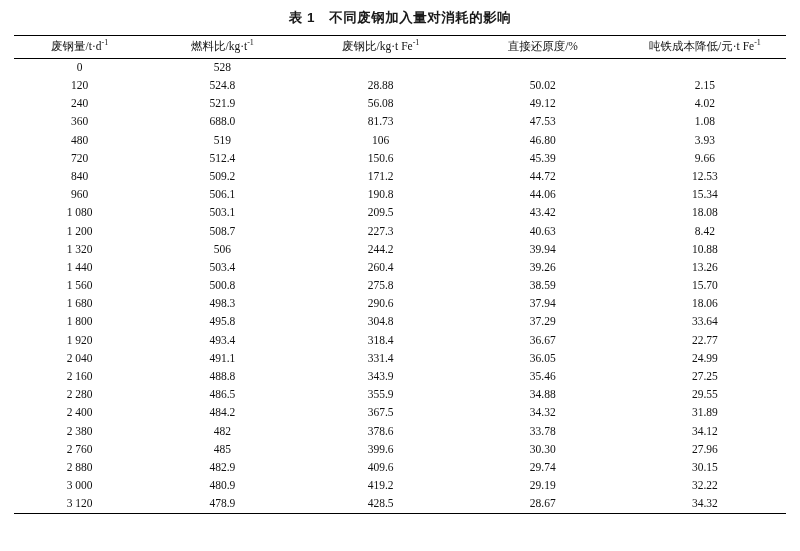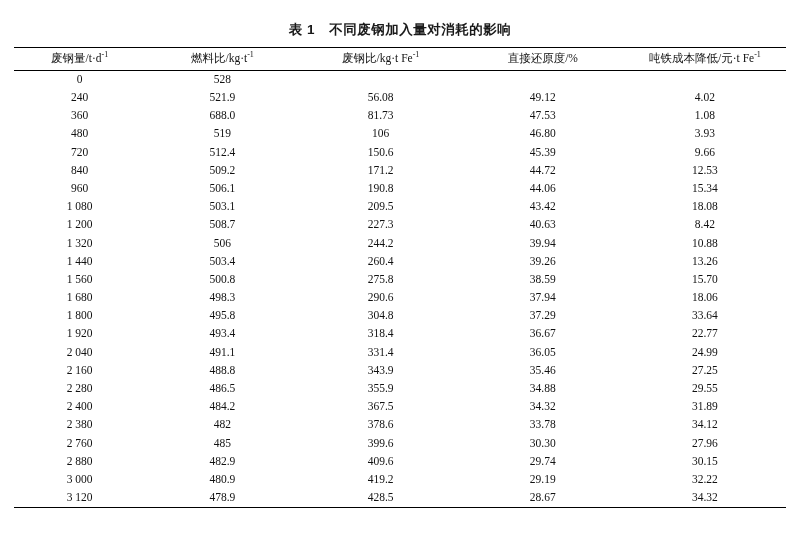--- a/index.html
+++ b/index.html
@@ -12,21 +12,21 @@
     height: 551px;
     font-family: "Liberation Serif", serif;
     color: #000000;
     overflow: hidden;
   }
   .page {
     position: relative;
     width: 800px;
     height: 551px;
     box-sizing: border-box;
-    padding: 12px 14px;
+    padding: 0 14px;
   }
   .table-caption {
     text-align: center;
     font-family: "Liberation Sans", sans-serif;
     font-size: 13.5px;
     font-weight: bold;
     letter-spacing: 0.5px;
     padding-top: 9px;
     padding-bottom: 8px;
     color: #1a1a1a;
@@ -98,20 +98,27 @@
     </thead>
     <tbody>
         <tr>
           <td class="rule-mid-cell" style="border-top: 0.9px solid rgb(0, 0, 0);">0</td>
           <td style="border-top: 0.9px solid rgb(0, 0, 0);">528</td>
           <td style="border-top: 0.9px solid rgb(0, 0, 0);"></td>
           <td style="border-top: 0.9px solid rgb(0, 0, 0);"></td>
           <td style="border-top: 0.9px solid rgb(0, 0, 0);"></td>
         </tr>
         <tr>
+          <td>120</td>
+          <td>524.8</td>
+          <td>28.88</td>
+          <td>50.02</td>
+          <td>2.15</td>
+        </tr>
+        <tr>
           <td>240</td>
           <td>521.9</td>
           <td>56.08</td>
           <td>49.12</td>
           <td>4.02</td>
         </tr>
         <tr>
           <td>360</td>
           <td>688.0</td>
           <td>81.73</td>

